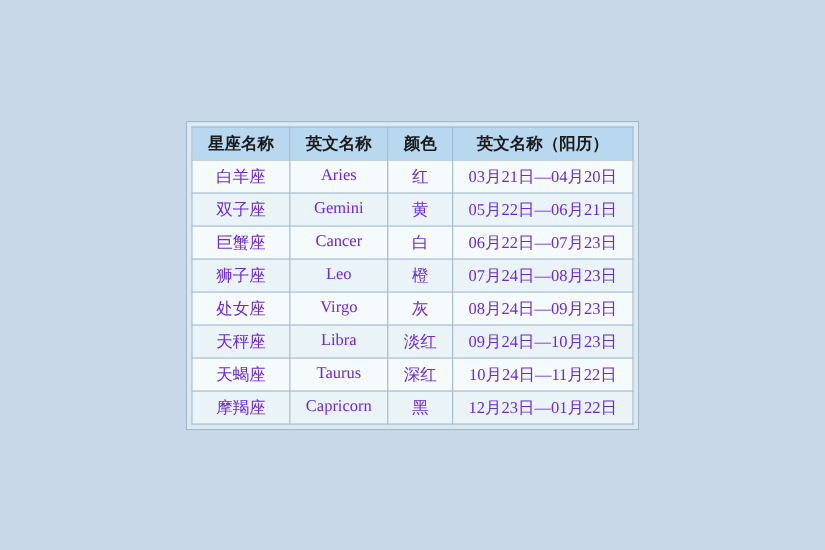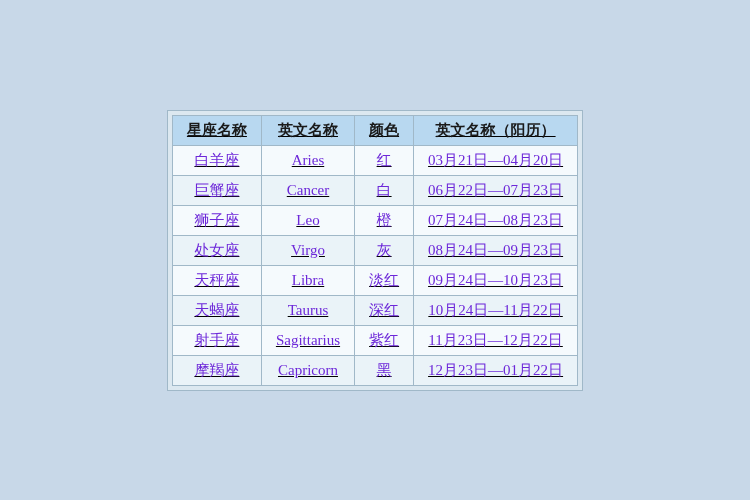--- a/index.html
+++ b/index.html
@@ -15,21 +15,20 @@
       display: flex;
       align-items: center;
       justify-content: center;
       font-family: "SimSun", "宋体", serif;
     }
 
     .table-container {
       background-color: #dce8f0;
       border: 1px solid #a0b8c8;
       padding: 4px;
-      text-decoration: underline;
     }
 
     table {
       border-collapse: collapse;
       background-color: #f0f6fa;
     }
 
     th, td {
       border: 1px solid #a0b8c8;
       padding: 5px 14px;
@@ -70,20 +69,26 @@
       </tr>
     </thead>
     <tbody id="table-body">
     <tr>
           <td>白羊座</td>
           <td>Aries</td>
           <td>红</td>
           <td>03月21日—04月20日</td>
         </tr>
         <tr>
+          <td>双子座</td>
+          <td>Gemini</td>
+          <td>黄</td>
+          <td>05月22日—06月21日</td>
+        </tr>
+        <tr>
           <td>巨蟹座</td>
           <td>Cancer</td>
           <td>白</td>
           <td>06月22日—07月23日</td>
         </tr>
         <tr>
           <td>狮子座</td>
           <td>Leo</td>
           <td>橙</td>
           <td>07月24日—08月23日</td>
@@ -100,26 +105,20 @@
           <td>淡红</td>
           <td>09月24日—10月23日</td>
         </tr>
         <tr>
           <td>天蝎座</td>
           <td>Taurus</td>
           <td>深红</td>
           <td>10月24日—11月22日</td>
         </tr>
         <tr>
-          <td>射手座</td>
-          <td>Sagittarius</td>
-          <td>紫红</td>
-          <td>11月23日—12月22日</td>
-        </tr>
-        <tr>
           <td>摩羯座</td>
           <td>Capricorn</td>
           <td>黑</td>
           <td>12月23日—01月22日</td>
         </tr>
       </tbody>
   </table>
 </div>
 
 </body></html>

